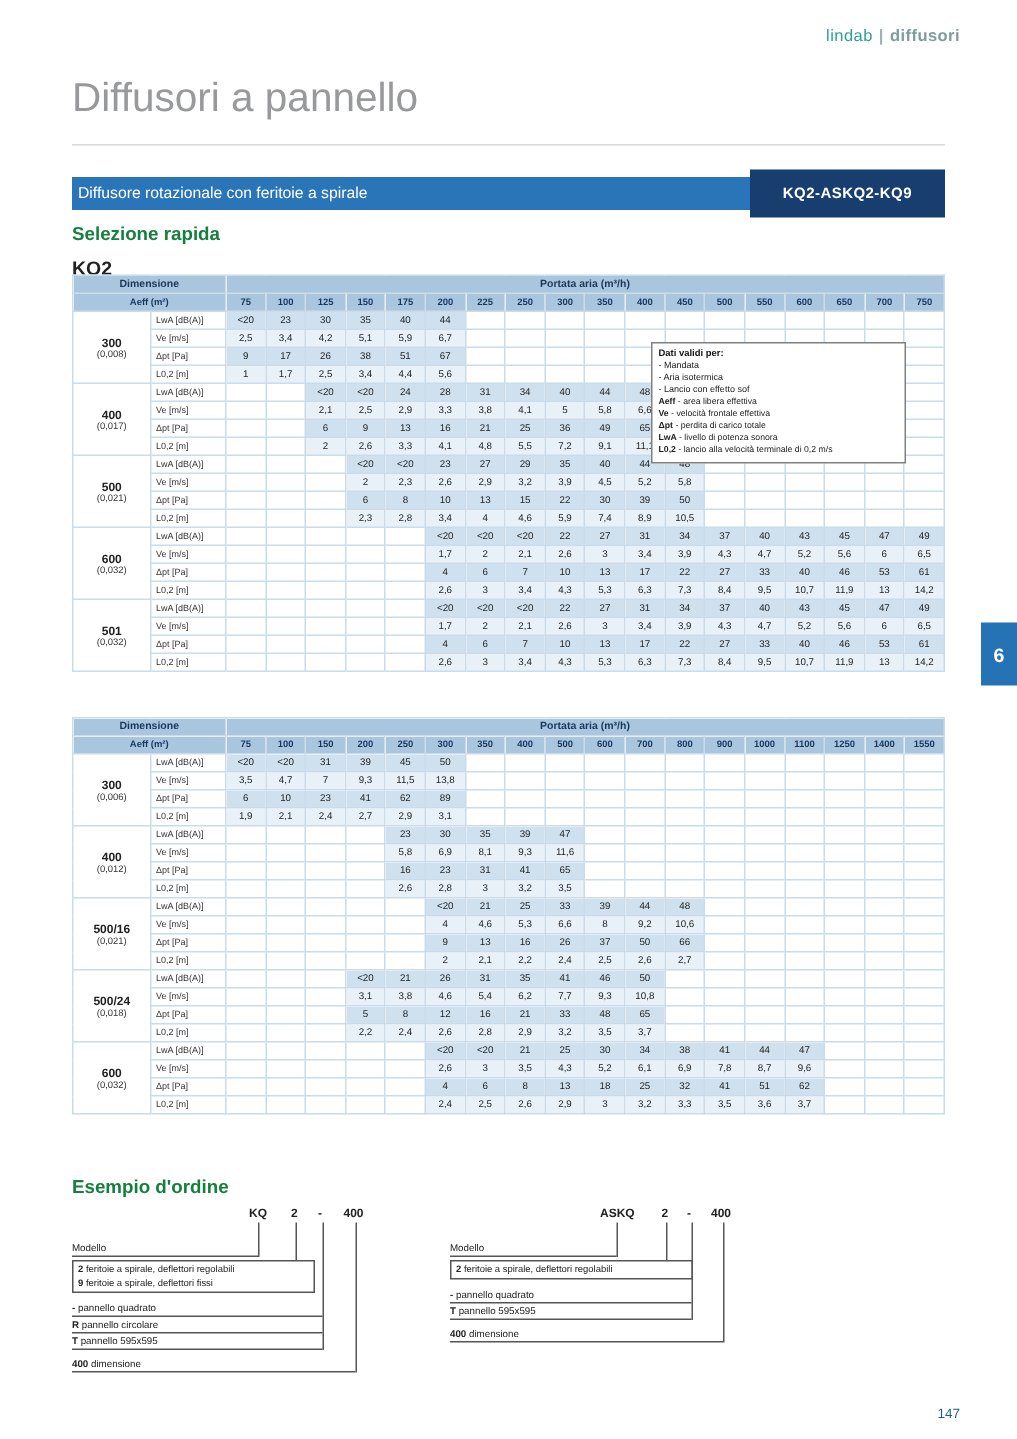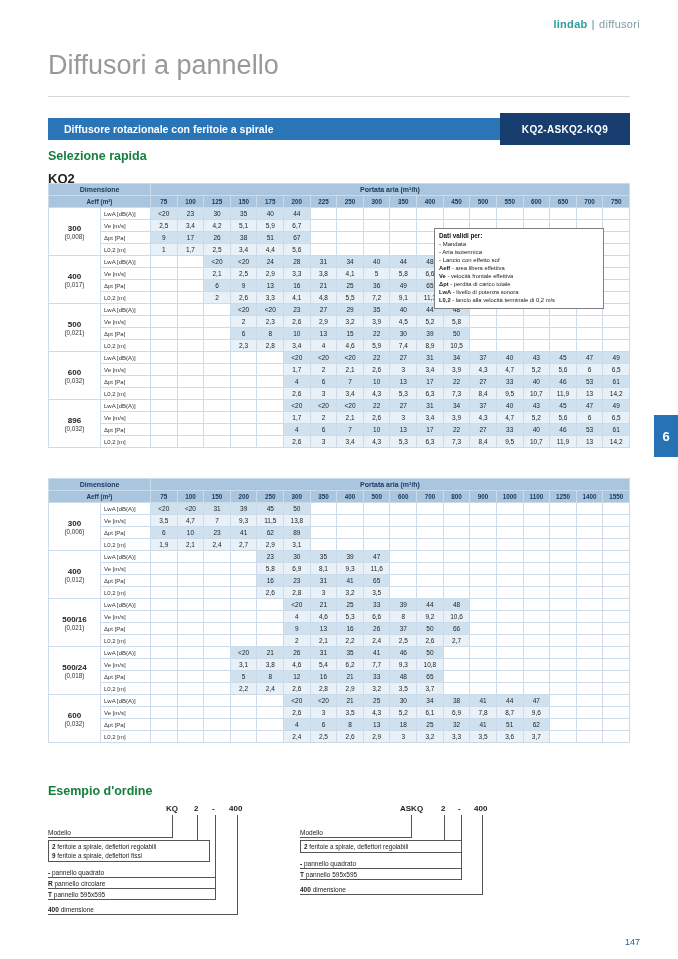--- a/index.html
+++ b/index.html
@@ -1,28 +1,28 @@
 <!DOCTYPE html>
 <html><head>
 <meta charset="utf-8">
 <style>
   *{margin:0;padding:0;box-sizing:border-box}
   html,body{background:#fff}
   body{width:678px;height:959px;position:relative;overflow:hidden;font-family:"Liberation Sans",sans-serif;}
 
   .brandbar{position:absolute;top:18px;right:38px;font-size:11px;letter-spacing:.3px}
-  .brand{color:#2a9d9d;font-weight:bold}
+  .brand{color:#2a9d9d;font-weight:normal}
   .divider{color:#9bb3b3;margin:0 4px;font-weight:bold}
-  .section-name{color:#7d9c9e;font-weight:normal}
+  .section-name{color:#7d9c9e;font-weight:bold}
 
   .page-title{position:absolute;top:50px;left:48px;font-size:27px;color:#98999b;font-weight:400}
   .title-rule{position:absolute;top:96px;left:48px;width:582px;border-top:1px solid #d8d8d8}
 
   .secbar{position:absolute;top:118px;left:48px;width:582px;height:22px;background:#2a75b8;color:#fff;display:flex;align-items:center}
-  .secbar-title{font-size:10.5px;font-weight:bold;padding-left:16px;flex:1}
+  .secbar-title{font-size:10.5px;font-weight:normal;padding-left:4px;flex:1}
   .secbar-badge{background:#173e6e;height:100%;display:flex;align-items:center;padding:16px 22px;font-size:10px;font-weight:bold;letter-spacing:.3px}
 
   .h-blue{position:absolute;left:48px;color:#15803d;font-weight:bold;font-size:12.5px}
   .h-quick{top:149px}
   .h-order{top:784px}
 
   .tname{position:absolute;left:48px;font-size:13px;font-weight:bold;color:#222}
   .tname1{top:171px}
   .tname2{top:494px}
 
@@ -475,21 +475,21 @@
         <td class="cell filled">7,3</td>
         <td class="cell filled">8,4</td>
         <td class="cell filled">9,5</td>
         <td class="cell filled">10,7</td>
         <td class="cell filled">11,9</td>
         <td class="cell filled">13</td>
         <td class="cell filled">14,2</td>
       </tr>
       <tr class="band0 gtop">
         <td class="dim" rowspan="4">
-          <div class="dsize">896</div>
+          <div class="dsize">501</div>
           <div class="darea">(0,032)</div>
         </td>
         <td class="mlab">LwA [dB(A)]</td>
         <td class="cell"></td>
         <td class="cell"></td>
         <td class="cell"></td>
         <td class="cell"></td>
         <td class="cell"></td>
         <td class="cell filled">&lt;20</td>
         <td class="cell filled">&lt;20</td>

